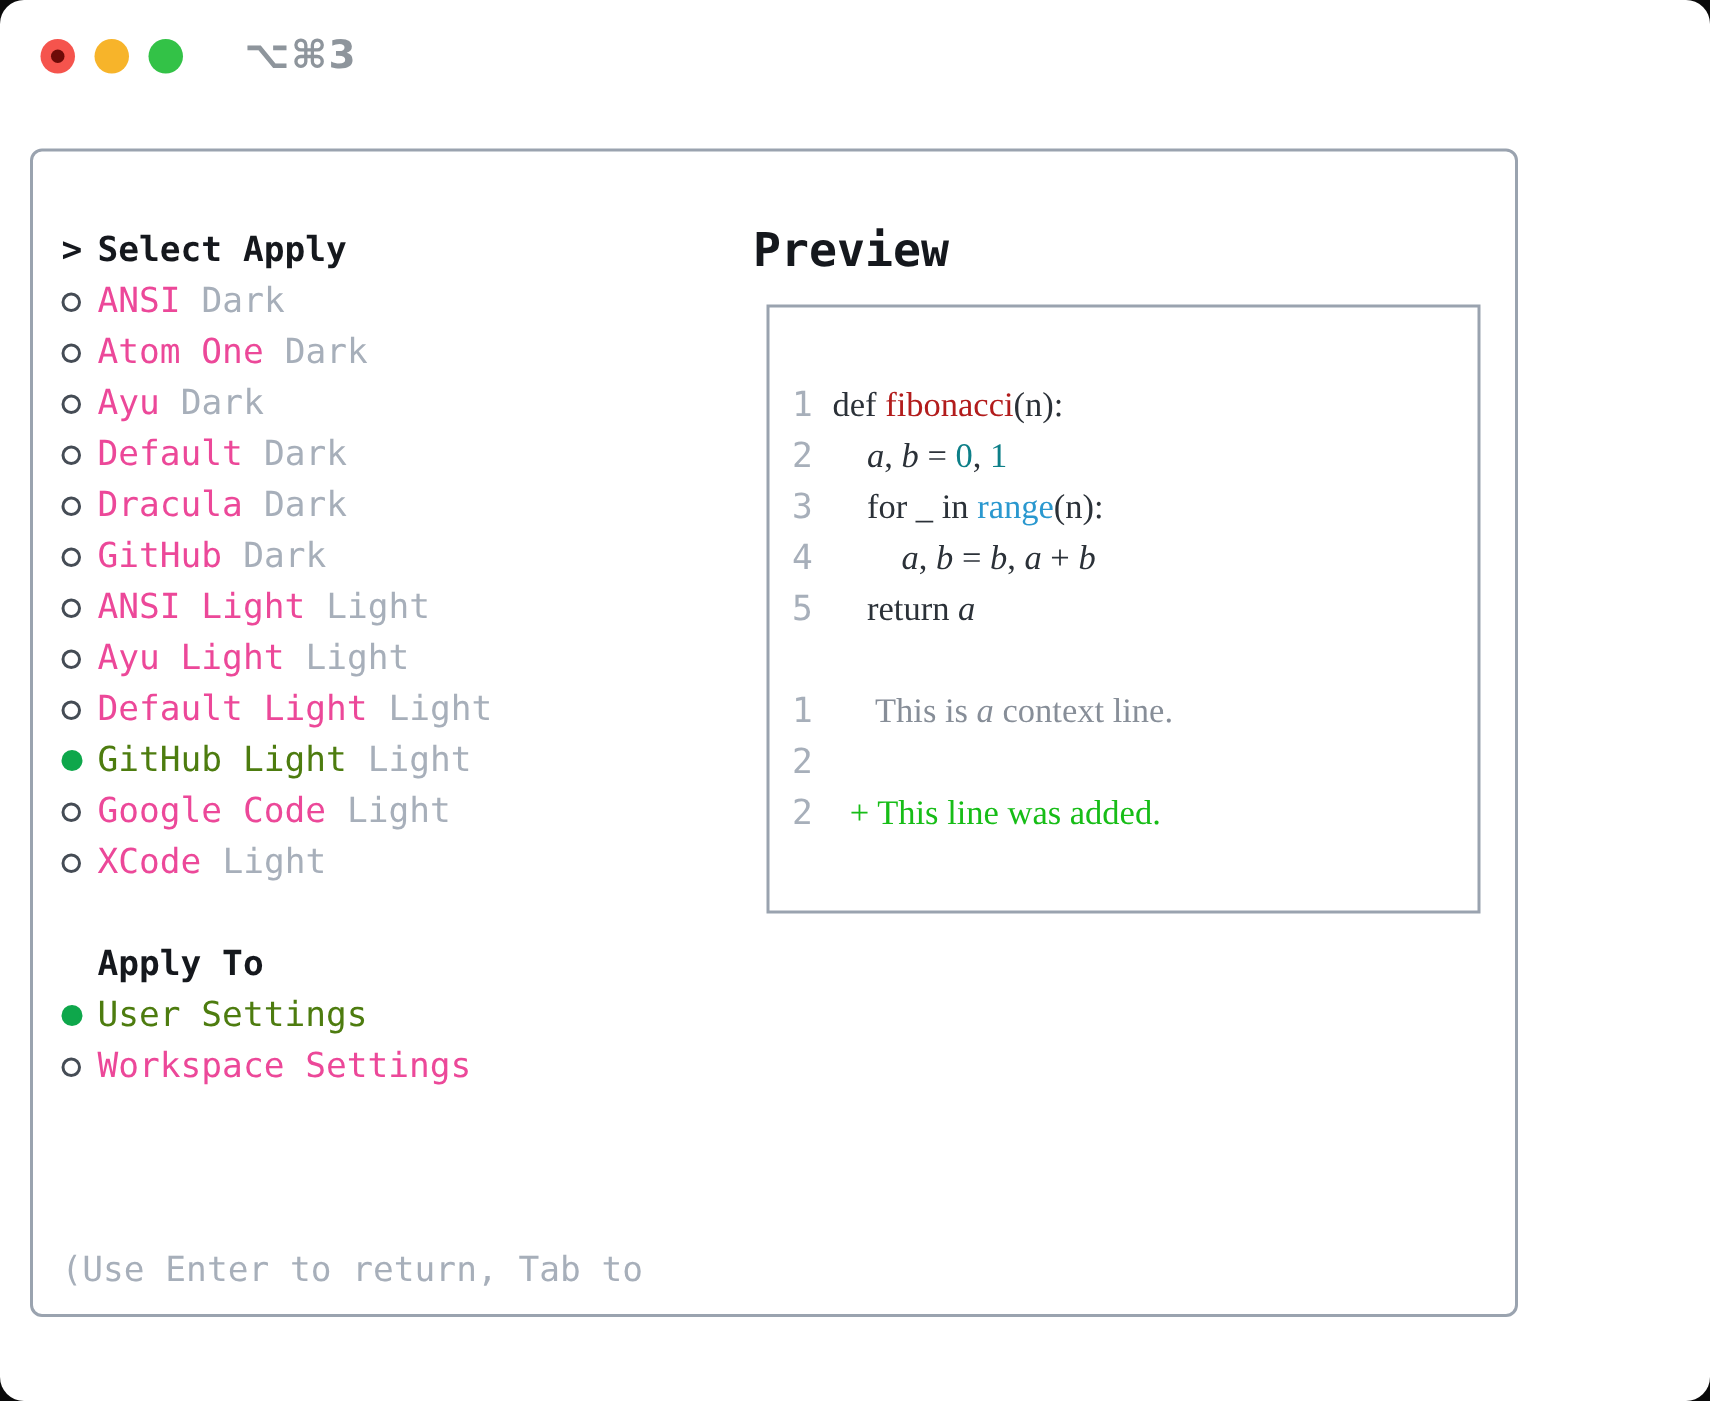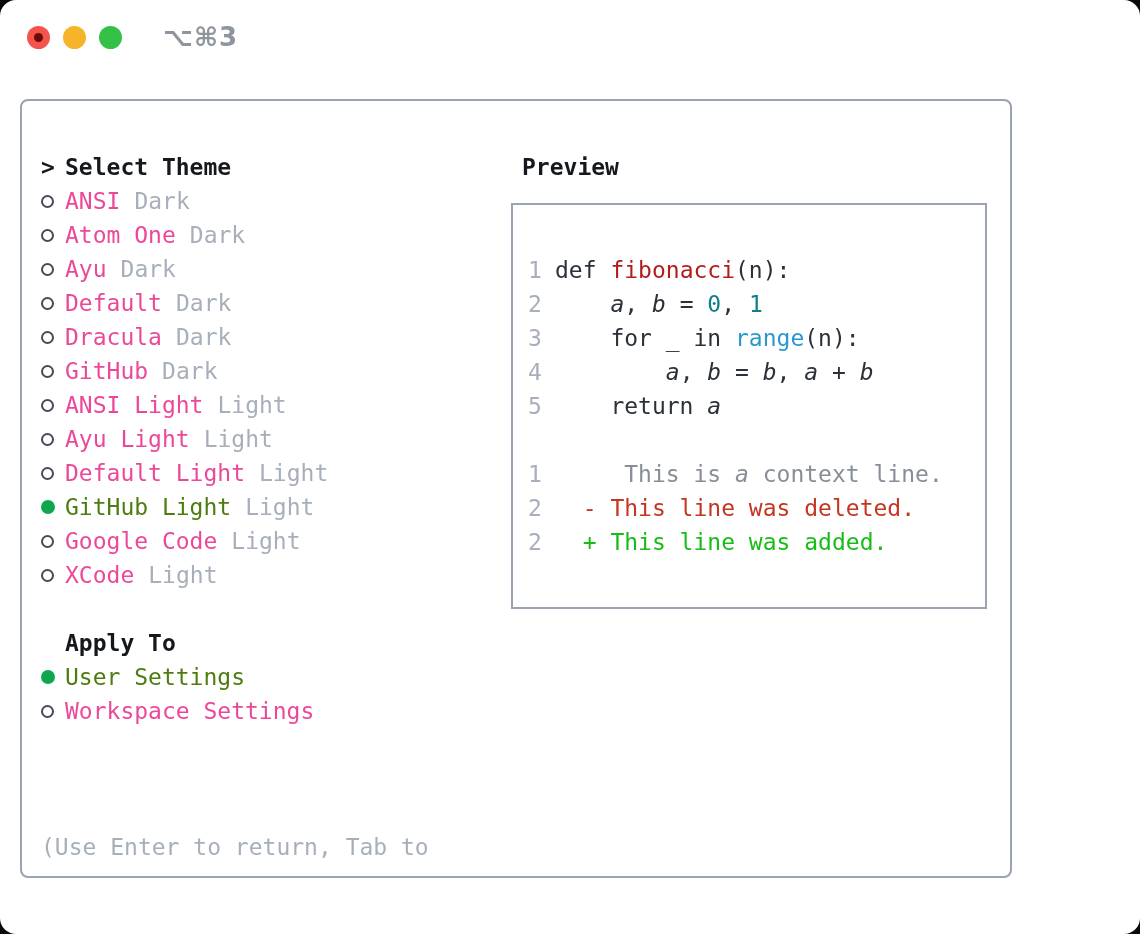--- a/index.html
+++ b/index.html
@@ -28,30 +28,30 @@
   .caret{color:#15181d;font-weight:bold;}
   .hdr{color:#15181d;font-weight:bold;}
   .bullet{width:13px;height:13px;border-radius:50%;border:2px solid #454c55;box-sizing:border-box;}
   .bullet.filled{background:#0ea74b;border-color:#0ea74b;width:14px;height:14px;}
   .opt-name{color:#ec4899;}
   .opt-variant{color:#a7afba;margin-left:14px;}
   .row.selected .opt-name{color:#4d7c0f;}
   .spacer{height:34px;}
   .hint{color:#a7afba;font-size:23px;line-height:34px;white-space:pre;}
   
-  .right-col{position:absolute;left:500px;top:49px;font-size:23px;line-height:34px;}
+  .right-col{position:absolute;left:480px;top:49px;font-size:31px;line-height:34px;}
   .preview-header{height:34px;display:flex;align-items:center;color:#15181d;font-weight:bold;}
   .preview-box{
     position:absolute;left:489px;top:102px;width:476px;height:406px;
     border:2px solid #9aa3af;background:#fff;box-sizing:border-box;
     padding:48px 10px 0 15px;font-size:23px;line-height:34px;
   }
   .cline{height:34px;display:flex;align-items:center;}
   .ln{width:13px;flex:0 0 13px;margin-right:14px;color:#a7afba;}
-  .ctext{white-space:pre;}
+  .ctext{white-space:pre;font-family:Liberation Serif, serif;}
   .tk-code{color:#2b3138;}
   .tk-func{color:#b21c1c;}
   .tk-num{color:#0d7f88;}
   .tk-builtin{color:#2a98cf;}
   .tk-var{color:#2b3138;font-style:italic;}
   .tk-ctx{color:#878e98;}
   .tk-ctx-var{color:#878e98;font-style:italic;}
   .tk-del{color:#c6351f;}
   .tk-add{color:#17bd17;}
 </style>
@@ -67,21 +67,21 @@
     <span class="tl yellow"></span>
     <span class="tl green"></span>
     <span class="win-title">⌥⌘3</span>
   </div>
 
   <div class="panel">
 
     <div class="left-col">
       <div class="row">
         <span class="gutter"><span class="caret">&gt;</span></span>
-        <span class="hdr">Select Theme</span>
+        <span class="hdr">Select Apply</span>
       </div>
       <div id="theme-items">
           <div class="row option"><span class="gutter"><span class="bullet"></span></span><span class="opt-name">ANSI</span><span class="opt-variant">Dark</span></div>
           <div class="row option"><span class="gutter"><span class="bullet"></span></span><span class="opt-name">Atom One</span><span class="opt-variant">Dark</span></div>
           <div class="row option"><span class="gutter"><span class="bullet"></span></span><span class="opt-name">Ayu</span><span class="opt-variant">Dark</span></div>
           <div class="row option"><span class="gutter"><span class="bullet"></span></span><span class="opt-name">Default</span><span class="opt-variant">Dark</span></div>
           <div class="row option"><span class="gutter"><span class="bullet"></span></span><span class="opt-name">Dracula</span><span class="opt-variant">Dark</span></div>
           <div class="row option"><span class="gutter"><span class="bullet"></span></span><span class="opt-name">GitHub</span><span class="opt-variant">Dark</span></div>
           <div class="row option"><span class="gutter"><span class="bullet"></span></span><span class="opt-name">ANSI Light</span><span class="opt-variant">Light</span></div>
           <div class="row option"><span class="gutter"><span class="bullet"></span></span><span class="opt-name">Ayu Light</span><span class="opt-variant">Light</span></div>
@@ -134,21 +134,20 @@
           <div class="cline">
             <span class="ln"></span>
             <span class="ctext"></span>
           </div>
           <div class="cline">
             <span class="ln">1</span>
             <span class="ctext"><span class="tk-ctx">     This is </span><span class="tk-ctx-var">a</span><span class="tk-ctx"> context line.</span></span>
           </div>
           <div class="cline">
             <span class="ln">2</span>
-            <span class="ctext"><span class="tk-del">  - This line was deleted.</span></span>
           </div>
           <div class="cline">
             <span class="ln">2</span>
             <span class="ctext"><span class="tk-add">  + This line was added.</span></span>
           </div>
         </div>
     </div>
 
   </div>
 </div>

